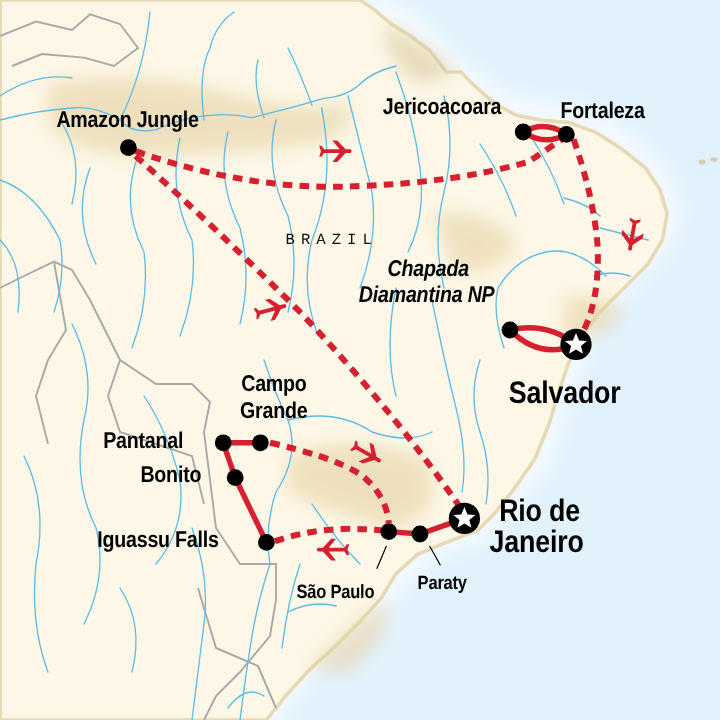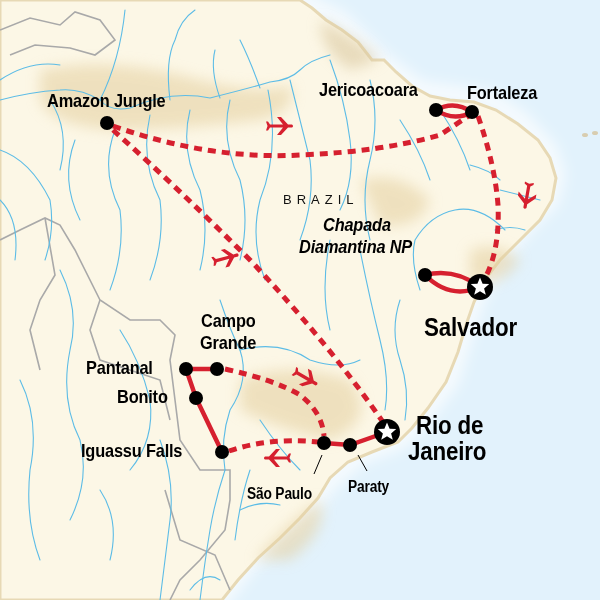--- a/index.html
+++ b/index.html
@@ -16,25 +16,24 @@
       transform: scaleX(0.86);
       transform-origin: left top;
       letter-spacing: -0.2px;
     }
     .lbl-md { font-size: 19px; }
     .lbl-sm { font-size: 16px; }
     .lbl-lg { font-size: 26px; line-height: 0.98; }
     .lbl-italic { font-style: italic; font-size: 19px; line-height: 1.1; }
     .country {
       position: absolute;
-      font-family: Liberation Sans, sans-serif;
+      font-family: Liberation Mono, monospace;
       font-size: 13px;
       letter-spacing: 5px;
       color: #111;
-      margin-left: 45px;
     }
   </style>
 </head>
 <body>
 
 <div id="map">
   <svg width="600" height="600" viewBox="0 0 600 600">
     <defs>
       <filter id="soft" x="-20%" y="-20%" width="140%" height="140%">
         <feGaussianBlur stdDeviation="7"></feGaussianBlur>

